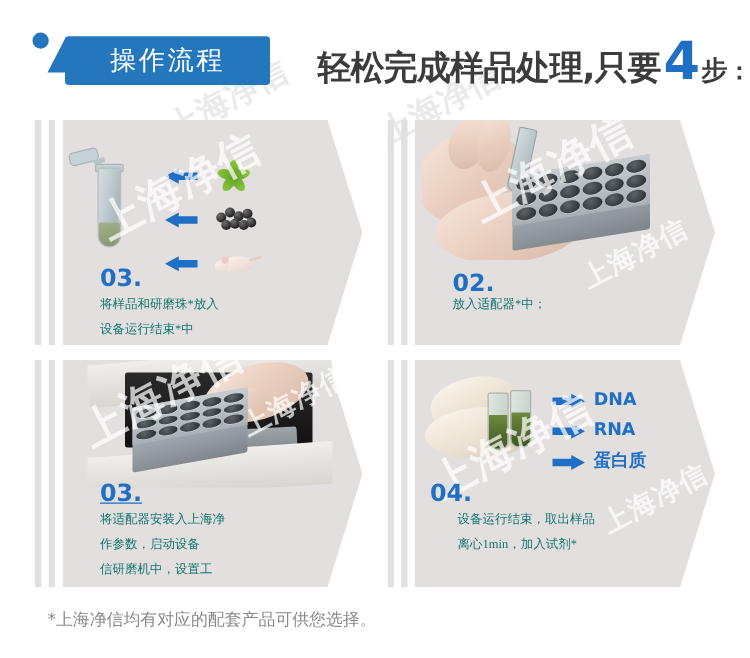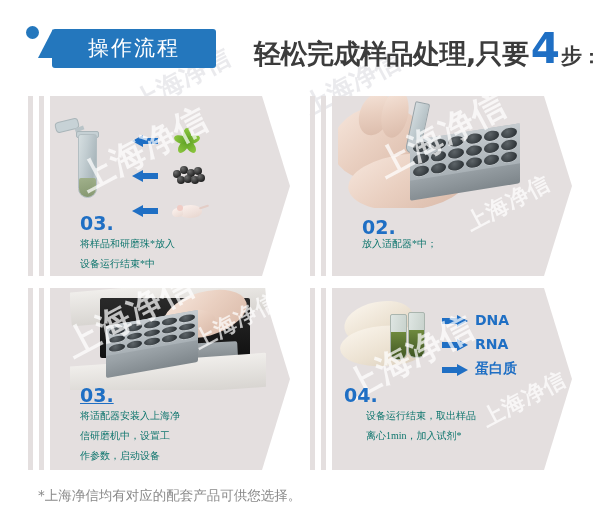--- a/index.html
+++ b/index.html
@@ -564,22 +564,22 @@
           </span>
         </span>
       </div>
 
       <div class="wm" style="left:10px; top:4px;">上海净信</div>
       <div class="wm wm-sm" style="left:140px; top:18px;">上海净信</div>
 
       <div class="step-num" style="left:30px; top:96px;text-decoration:underline;">03.</div>
       <div class="step-lines" style="left:30px; top:118px;">
         <div>将适配器安装入上海净</div>
+        <div>作参数，启动设备</div>
         <div>信研磨机中，设置工</div>
-        <div>作参数，启动设备</div>
       </div>
     </div>
   </div>
 
   <div class="card" style="left:310px; top:288px; width:262px; height:182px;">
     <div class="stripe s1"></div>
     <div class="stripe s2"></div>
     <div class="card-body">
       <div class="card-inner"></div>
 

